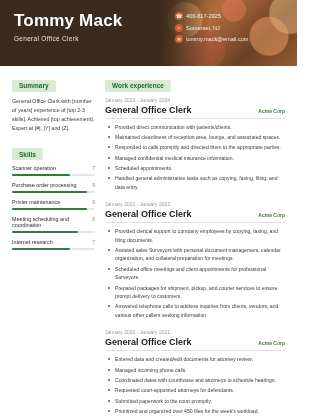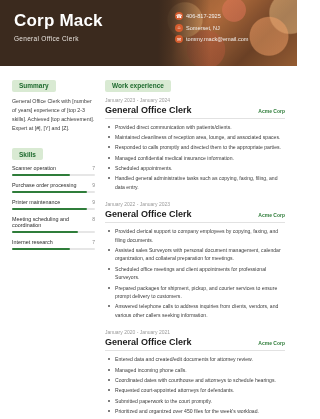--- a/index.html
+++ b/index.html
@@ -58,21 +58,21 @@
   ul.bullets li:before{content:"";position:absolute;left:-5px;top:3px;width:2px;height:2px;background:#555;border-radius:50%;}
 </style>
 </head>
 <body>
 
 <div id="resume">
 
   <div class="header">
     <div class="header-photo"></div>
     <div class="header-inner">
-      <div class="name">Corp Mack</div>
+      <div class="name">Tommy Mack</div>
       <div class="job">General Office Clerk</div>
       <div class="contact">
         <div class="contact-row">
           <span class="contact-ico">☎</span>
           <span class="contact-txt">406-817-2925</span>
         </div>
         <div class="contact-row">
           <span class="contact-ico">⌂</span>
           <span class="contact-txt">Somerset, NJ</span>
         </div>

